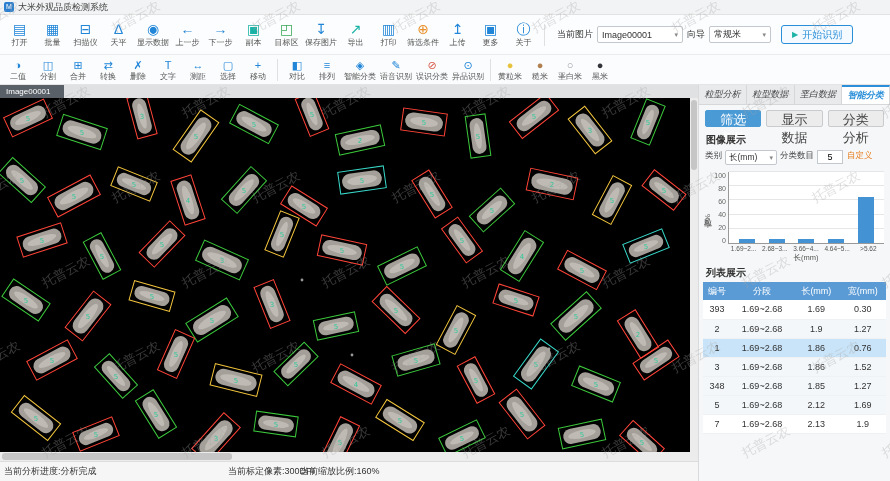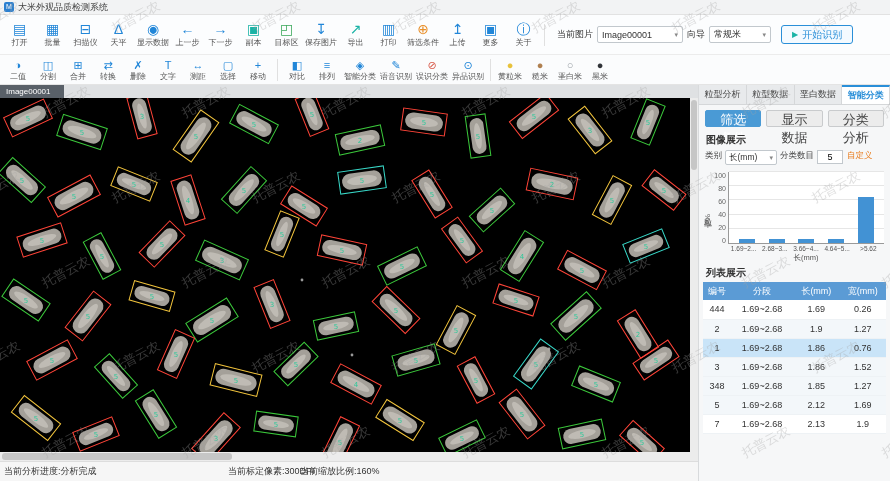--- a/index.html
+++ b/index.html
@@ -51,21 +51,21 @@
   .hscroll { height:9px; background:#ececec; position:relative; }
   .hscroll .thumb { position:absolute; left:2px; top:1px; height:7px; width:230px; background:#c6c6c6; border-radius:3px; }
   .statusbar { height:20px; background:#f6f6f6; border-top:1px solid #dddddd; position:relative;
     font-size:9px; color:#333; }
   .statusbar span { position:absolute; top:3px; }
   .st-progress { left:4px; } .st-dpi { left:228px; } .st-zoom { left:300px; }
 
   
   .panel { position:absolute; top:85px; left:698px; right:0; bottom:0; background:#f6f7f8;
     border-left:1px solid #d8dadc; display:flex; flex-direction:column; overflow:hidden; }
-  .panel-tabs { display:flex; height:20px; background:#e8eaec; border-bottom:1px solid #d5d7d9; flex:0 0 auto; }
+  .panel-tabs { display:flex; height:20px; background:#e8eaec; border-bottom:1px solid #d5d7d9; flex:0 0 auto;font-style:italic; }
   .ptab { flex:1; font-size:9px; color:#444; display:flex; align-items:center; justify-content:center;
     border-right:1px solid #d5d7d9; cursor:pointer; }
   .ptab.active { background:#fff; color:#2a8fd8; border-top:2px solid #2a8fd8; font-weight:bold; }
   .sub-btns { display:flex; gap:5px; padding:5px 6px 3px 6px; flex:0 0 auto; }
   .sbtn { font-size:13px; height:17px; padding:0 8px; border:1px solid #c9cbcd; background:#ececec;
     color:#444; border-radius:2px; cursor:pointer; font-family:inherit; }
   .sbtn.primary { background:#4a9ad5; border-color:#4a9ad5; color:#fff; }
   .sec-label { font-size:10px; color:#333; font-weight:bold; padding:3px 7px 2px 7px; flex:0 0 auto; }
   .ctrl-row { display:flex; align-items:flex-start; gap:3px; padding:1px 6px 3px 6px; font-size:8.5px;
     color:#444; flex:0 0 auto; }
@@ -787,24 +787,24 @@
         <thead>
             <tr id="table-head-row">
               <th>编号</th>
               <th>分段</th>
               <th>长(mm)</th>
               <th>宽(mm)</th>
             </tr>
           </thead>
         <tbody id="table-body">
             <tr>
-              <td>444</td>
+              <td>393</td>
               <td>1.69~2.68</td>
               <td>1.69</td>
-              <td>0.26</td>
+              <td>0.30</td>
             </tr>
             <tr class="alt">
               <td>2</td>
               <td>1.69~2.68</td>
               <td>1.9</td>
               <td>1.27</td>
             </tr>
             <tr class="selected">
               <td>1</td>
               <td>1.69~2.68</td>

